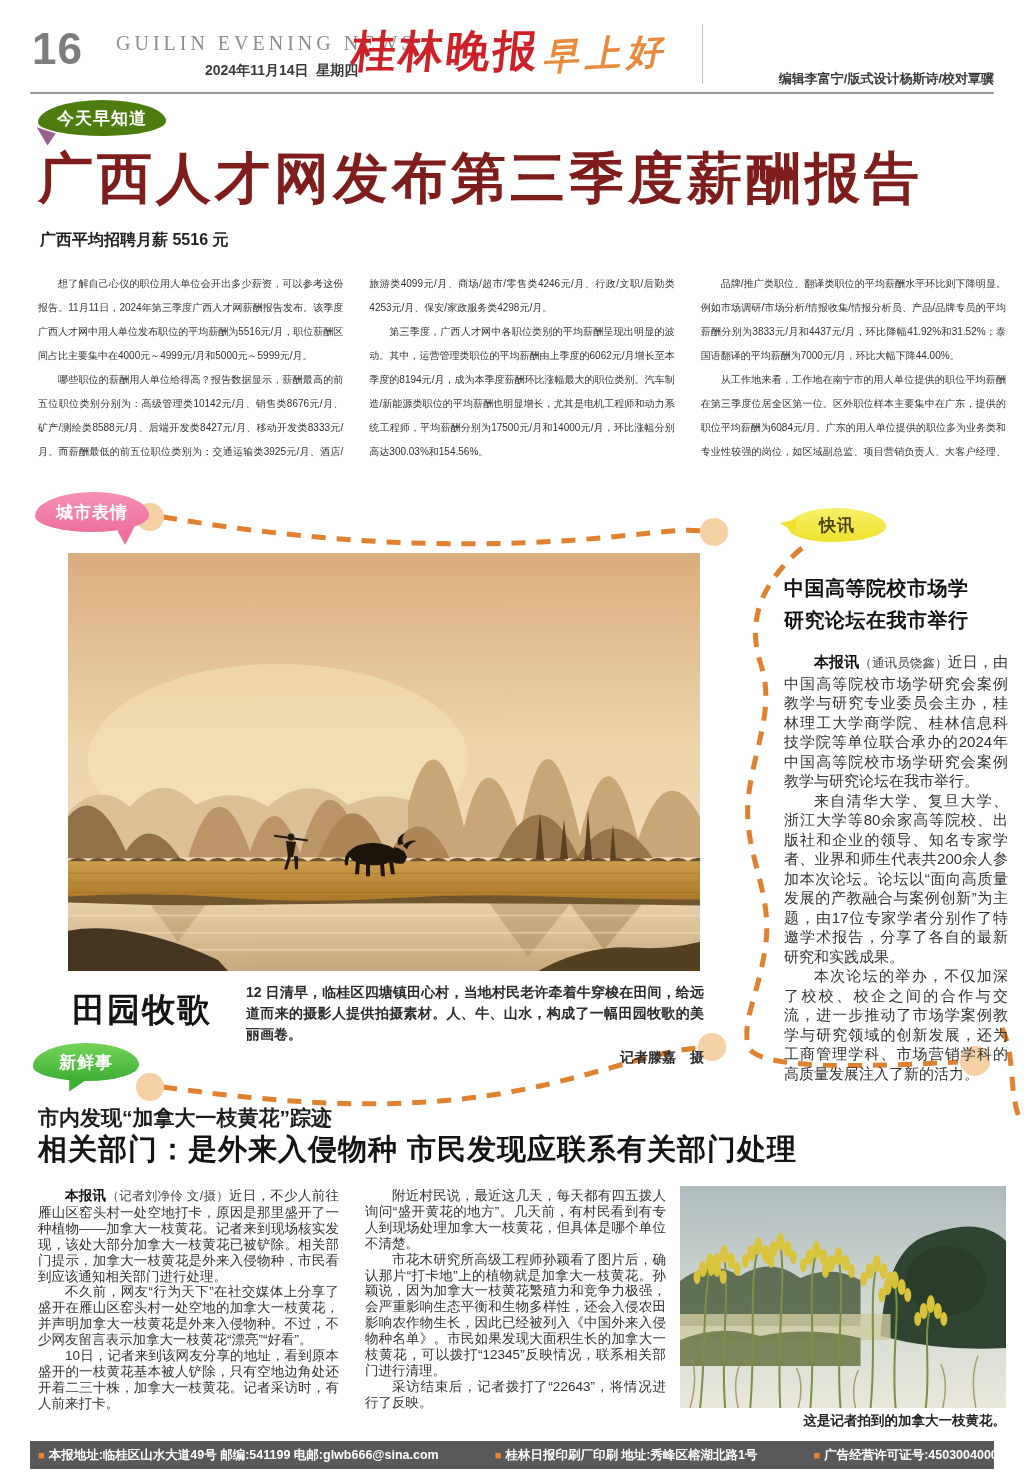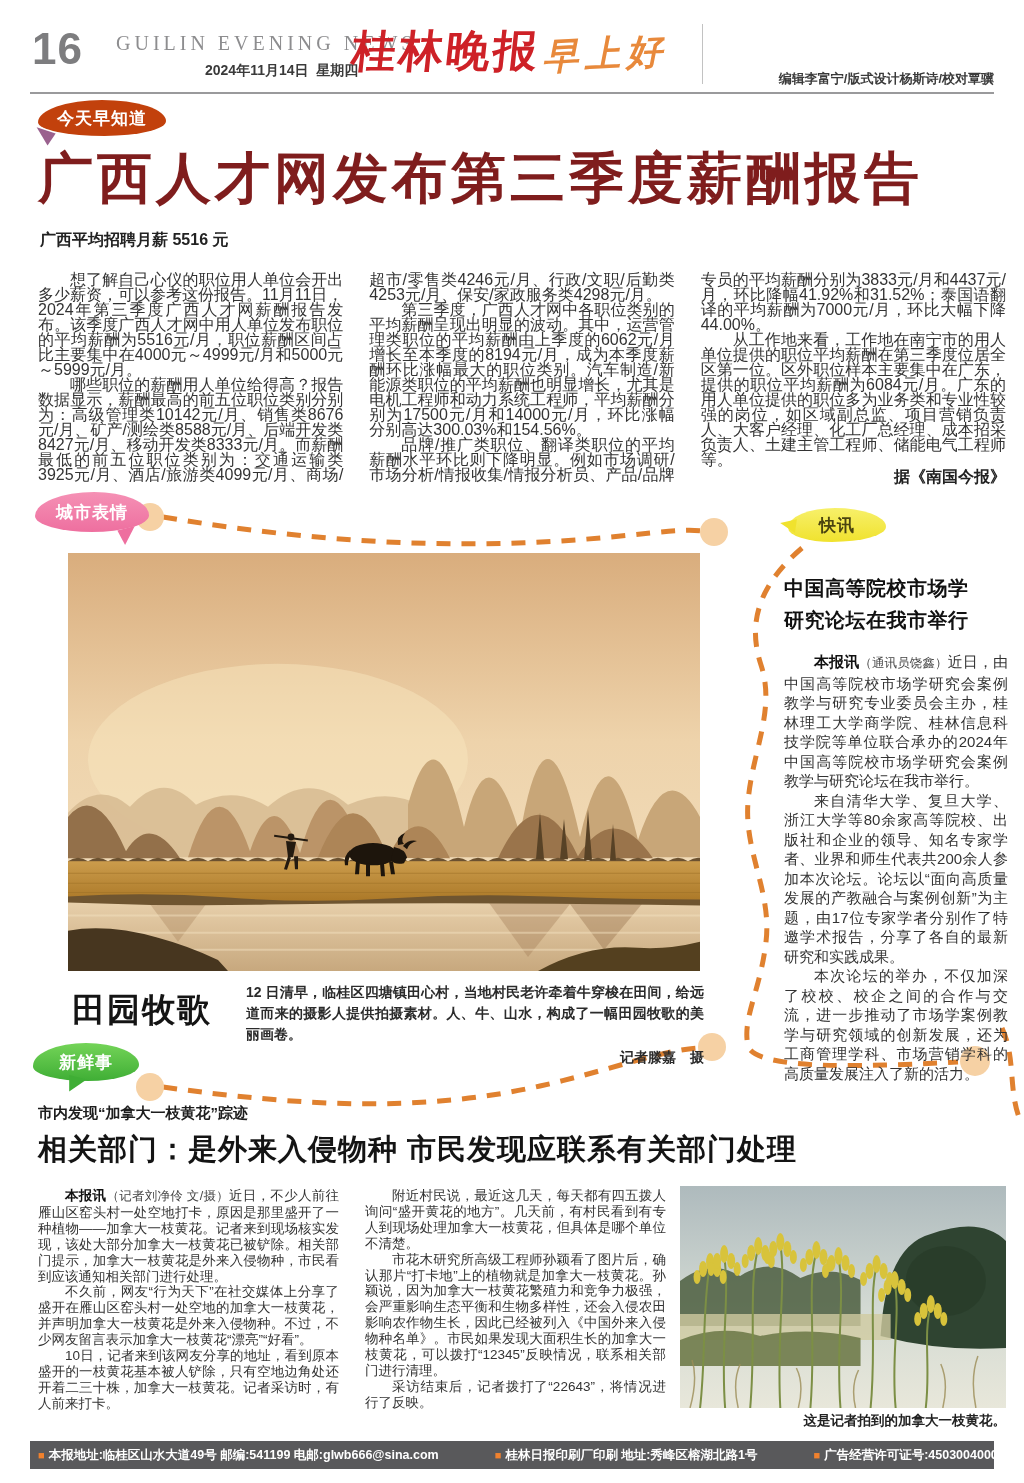--- a/index.html
+++ b/index.html
@@ -15,21 +15,21 @@
         letter-spacing:3px;transform:skewX(-6deg);}
   .greeting{position:absolute;left:512px;top:8px;font-size:36px;font-weight:700;color:#e8893b;
         font-style:italic;letter-spacing:6px;transform:rotate(-3deg);}
   .mh-divider{position:absolute;left:672px;top:2px;width:1px;height:60px;background:#c2c2c2;}
   .editors{position:absolute;right:0;top:48px;font-size:13px;font-weight:700;color:#3a3a3a;}
   .mh-rule{position:absolute;left:30px;top:92px;width:964px;height:2px;background:#9a9a9c;}
   
   .badge{position:absolute;display:flex;align-items:center;justify-content:center;
          color:#fff;font-weight:700;font-size:17px;letter-spacing:1px;z-index:5;}
   .badge::after{content:"";position:absolute;width:0;height:0;border-style:solid;}
-  .badge-top{left:38px;top:100px;width:128px;height:36px;background:#c2410c;
+  .badge-top{left:38px;top:100px;width:128px;height:36px;background:#4d7c0f;
              border-radius:50% 50% 48% 52% / 62% 58% 42% 38%;}
   .badge-top::after{left:-4px;bottom:-8px;border-width:14px 4px 0 16px;
              border-color:#9a618e transparent transparent transparent;transform:rotate(18deg);}
   .badge-city{left:35px;top:492px;width:114px;height:40px;background:linear-gradient(#f591b5,#ee6f9f);
              border-radius:52% 48% 50% 50% / 60% 58% 42% 40%;}
   .badge-city::after{left:84px;bottom:-12px;border-width:16px 14px 0 4px;
              border-color:#ee6f9f transparent transparent transparent;transform:rotate(-14deg);}
   .badge-express{left:788px;top:508px;width:98px;height:34px;background:linear-gradient(#f7f06a,#f0e22e);
              color:#4a4410;border-radius:48% 52% 55% 45% / 58% 55% 45% 42%;}
   .badge-express::after{left:-8px;top:10px;border-width:6px 16px 8px 0;
@@ -37,21 +37,21 @@
   .badge-fresh{left:33px;top:1043px;width:106px;height:38px;background:linear-gradient(#74d458,#3fae35);
              border-radius:50% 50% 48% 52% / 60% 58% 42% 38%;}
   .badge-fresh::after{left:34px;bottom:-12px;border-width:16px 14px 0 4px;
              border-color:#3fae35 transparent transparent transparent;transform:rotate(14deg);}
   
   .headline1{position:absolute;left:38px;top:148px;width:960px;margin:0;font-size:55px;line-height:1.1;
              font-weight:900;color:#7f1d1d;letter-spacing:4px;}
   .subhead{position:absolute;left:40px;top:230px;font-size:16px;font-weight:600;color:#222;}
   .salary-body{position:absolute;left:38px;top:272px;width:968px;height:216px;
                column-count:3;column-gap:26px;column-fill:auto;
-               font-size:16px;line-height:15px;text-align:justify;color:#333;}
+               font-size:10px;line-height:24px;text-align:justify;color:#333;}
   .salary-body p{margin:0;text-indent:2em;}
   .salary-body p.source{text-indent:0;text-align:right;font-weight:700;color:#222;margin-top:2px;}
   
   .decor{position:absolute;left:0;top:0;width:1024px;height:1483px;pointer-events:none;z-index:1;}
   
   .main-photo{position:absolute;left:68px;top:553px;width:632px;height:418px;margin:0;z-index:2;}
   .main-photo svg{width:100%;height:100%;display:block;}
   .photo-caption{position:absolute;left:68px;top:982px;width:636px;z-index:2;}
   .cap-title{position:absolute;left:4px;top:6px;font-size:33px;font-weight:900;color:#141414;letter-spacing:2px;}
   .cap-body{margin-left:178px;font-size:14px;line-height:21px;font-weight:600;color:#2b2b2b;text-align:justify;}
@@ -59,21 +59,21 @@
   .cap-credit{text-align:right;margin-top:2px;font-weight:600;}
   
   .forum{position:absolute;left:784px;top:572px;width:224px;z-index:2;}
   .forum h2{margin:0 0 16px 0;font-size:20px;line-height:32px;font-weight:700;color:#111;letter-spacing:.5px;}
   .forum .body{font-size:15px;line-height:19.5px;text-align:justify;color:#333;}
   .forum .body p{margin:0;text-indent:2em;}
   .forum .body p.lead{text-indent:2em;}
   .bp{font-weight:900;color:#111;}
   .byline{font-size:12.5px;color:#444;}
   
-  .kicker{position:absolute;left:38px;top:1104px;font-size:15px;font-weight:600;color:#1d1d1d;z-index:2;}
+  .kicker{position:absolute;left:38px;top:1104px;font-size:21px;font-weight:600;color:#1d1d1d;z-index:2;}
   .headline2{position:absolute;left:38px;top:1130px;width:960px;margin:0;font-size:29px;font-weight:900;
              color:#141414;letter-spacing:1px;z-index:2;}
   .gr-body{position:absolute;left:38px;top:1188px;width:628px;height:250px;
            column-count:2;column-gap:26px;column-fill:auto;
            font-size:13.5px;line-height:15.9px;text-align:justify;color:#333;z-index:2;}
   .gr-body p{margin:0;text-indent:2em;}
   .gr-photo{position:absolute;left:680px;top:1186px;width:326px;height:222px;margin:0;z-index:2;}
   .gr-photo svg{width:100%;height:100%;display:block;}
   .gr-caption{position:absolute;left:680px;top:1412px;width:326px;text-align:right;
               font-size:13.5px;font-weight:700;color:#222;z-index:2;}

